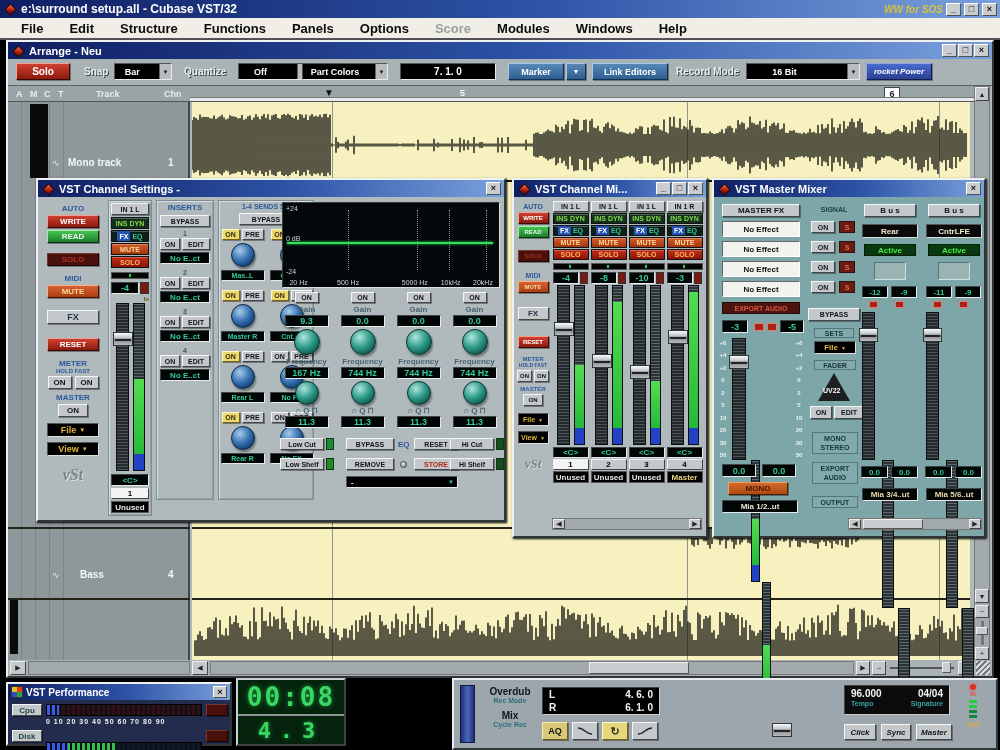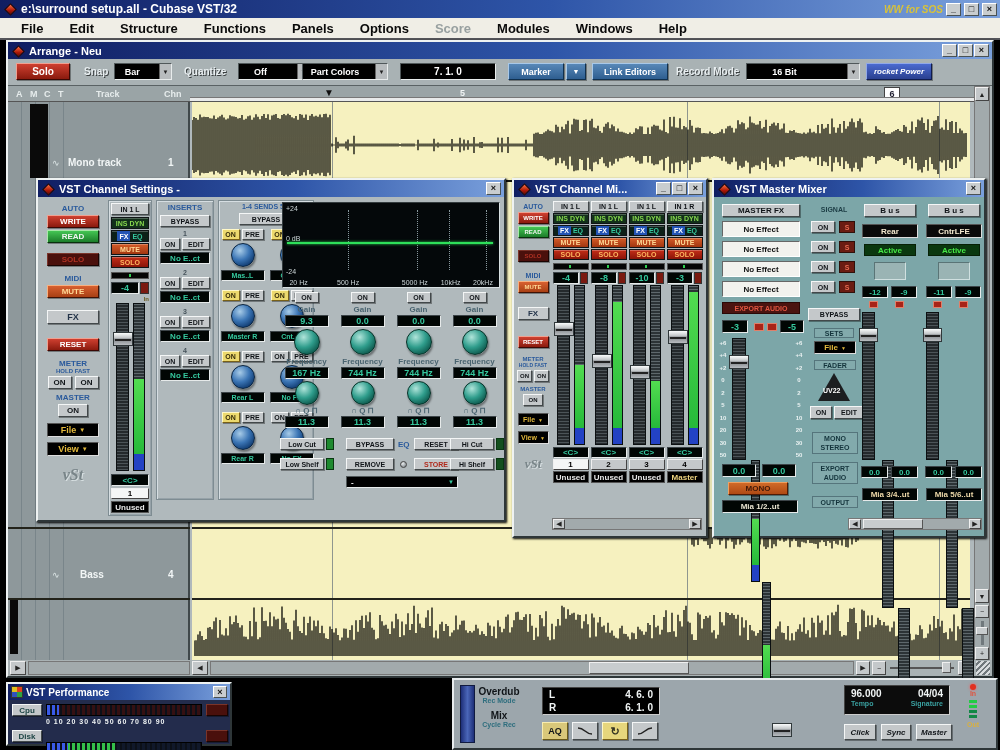--- a/index.html
+++ b/index.html
@@ -835,24 +835,29 @@
     <div class="btn btn-darkred p" style="left:198px;top:20px;width:22px;height:12px;"></div>
     <div class="p" style="left:38px;top:34px;width:158px;color:#f0f4f4;font-size:7px;font-weight:bold;letter-spacing:1px;white-space:nowrap;">0 10 20 30 40 50 60 70 80 90</div>
     <div class="btn p" style="left:4px;top:46px;width:30px;height:12px;font-size:8px;color:#1c4444;">Disk</div>
     <div class="pmeter p" style="left:38px;top:46px;width:156px;height:12px;background:#10182a;">
       <div class="fill" style="background: linear-gradient(90deg, rgb(58, 90, 232) 0px, rgb(58, 90, 232) 30%, rgb(52, 192, 74) 30%); width: 45%;"></div>
         <div class="segmask"></div>
     </div>
     <div class="btn btn-darkred p" style="left:198px;top:46px;width:22px;height:12px;"></div>
   </div>
 
+  <div class="p" style="left:236px;top:678px;width:110px;height:68px;border:2px solid;border-color:#c8d0d2 #3a4244 #3a4244 #c8d0d2;background:#05230c;">
+    <div class="lcdtxt c" style="height:34px;font-size:26px;letter-spacing:2px;display:flex;align-items:center;justify-content:center;">00:08</div>
+    <div style="height:2px;background:#8a9496;"></div>
+    <div class="lcdtxt c" style="height:28px;font-size:22px;letter-spacing:9px;display:flex;align-items:center;justify-content:center;">4.3</div>
+  </div>
 
   <div class="p" style="left:452px;top:678px;width:546px;height:72px;background:#9ca6ac;border:2px solid;border-color:#e8ecee #2e3638 #2e3638 #e8ecee;">
     <div class="p" style="left:6px;top:5px;width:15px;height:58px;background:linear-gradient(90deg,#1e2f78,#4a66b8 50%,#1e2f78);border:1px solid #101a40;"></div>
-    <div class="p col" style="left:16px;top:6px;width:58px;">
+    <div class="p col" style="left:27px;top:6px;width:58px;">
       <span style="font-size:10px;color:#101418;font-weight:bold;">Overdub</span>
       <span style="font-size:7px;color:#2e6e7e;font-weight:bold;">Rec Mode</span>
       <span style="font-size:10px;color:#101418;font-weight:bold;margin-top:6px;">Mix</span>
       <span style="font-size:7px;color:#2e6e7e;font-weight:bold;">Cycle Rec</span>
     </div>
     <div class="p" style="left:88px;top:7px;width:118px;height:28px;background:#000;border:1px solid;border-color:#444 #ccc #ccc #444;color:#f0f4f4;font-size:10px;font-weight:bold;">
       <div class="row" style="height:13px;padding:0 6px;">
           <span>L</span>
           <span style="margin-left:auto;">4. 6. 0</span>
         </div>

